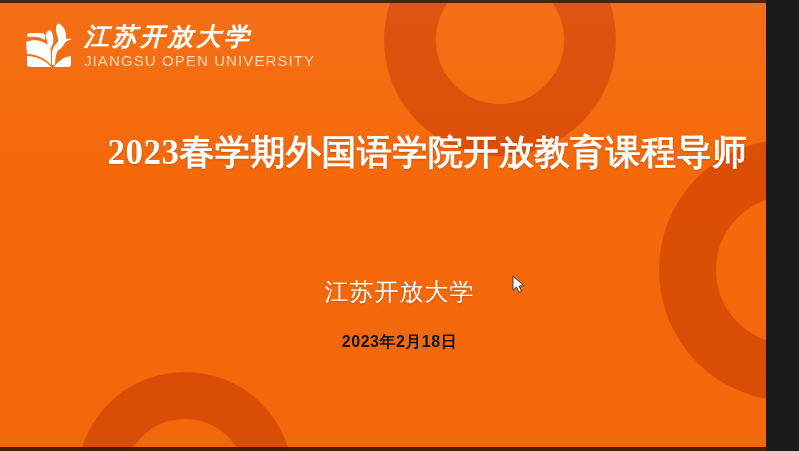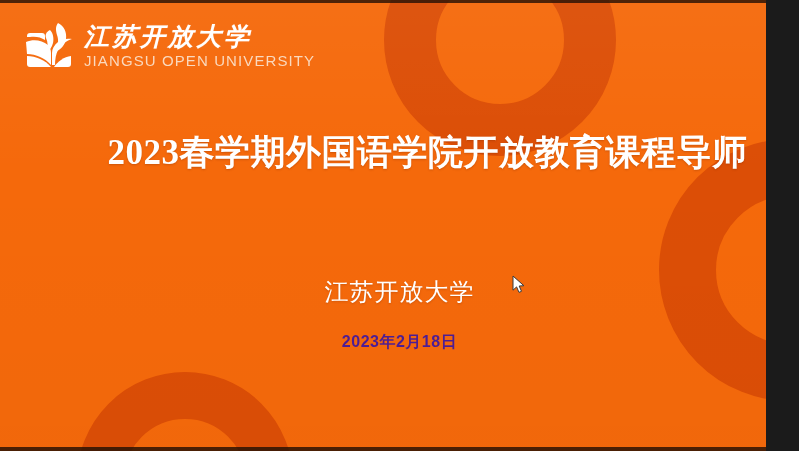--- a/index.html
+++ b/index.html
@@ -131,21 +131,21 @@
     font-size: 24px;
     letter-spacing: 1px;
     text-shadow: 0 1px 2px rgba(120,40,0,.28);
   }
   #event-date {
     position: absolute;
     left: 0;
     top: 332px;
     width: 799px;
     text-align: center;
-    color: #4c1d95;
+    color: #0f172a;
     font-size: 16px;
     font-weight: 700;
     letter-spacing: 0.5px;
   }
 
   
   #mouse-cursor {
     position: absolute;
     left: 512px;
     top: 275px;

